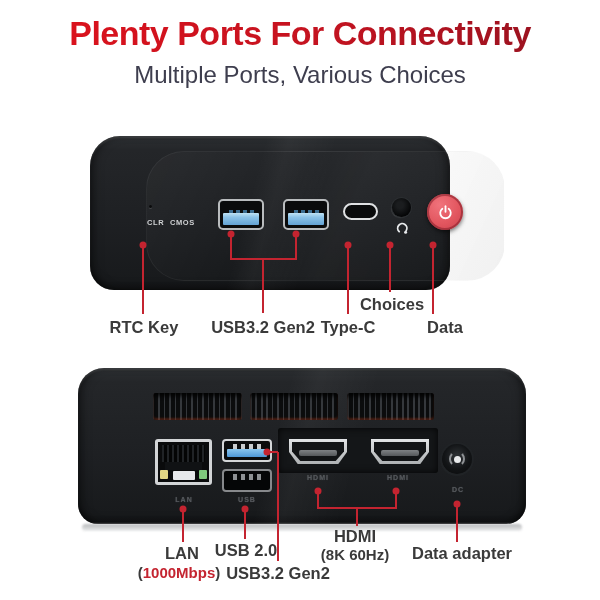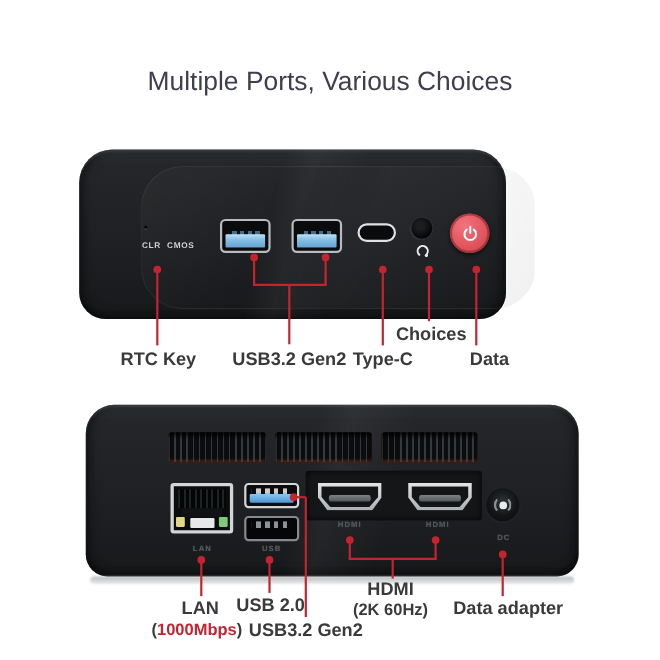--- a/index.html
+++ b/index.html
@@ -15,21 +15,21 @@
   }
   .subtitle{position:absolute;left:0;top:61px;width:600px;text-align:center;
             font-size:24px;font-weight:500;color:#3e3e4e;}
 
   
   .device{position:absolute;background:linear-gradient(180deg,#2d3033 0%,#242629 9%,#1e2023 55%,#17191b 100%);
           box-shadow:inset 0 2px 2px rgba(255,255,255,.10),
                      inset 7px 0 12px -6px rgba(0,0,0,.65),
                      inset -7px 0 12px -6px rgba(0,0,0,.65),
                      inset 0 -6px 10px -4px rgba(0,0,0,.55);}
-  #front-device{left:72px;top:136px;width:360px;height:154px;border-radius:30px 30px 24px 24px;padding-left:28px;}
+  #front-device{left:90px;top:136px;width:360px;height:154px;border-radius:30px 30px 24px 24px;}
   #back-device{left:78px;top:368px;width:448px;height:156px;border-radius:26px 26px 20px 20px;}
   .face-panel{position:absolute;left:56px;top:15px;width:357px;height:128px;border-radius:38px;
               border:1px solid rgba(255,255,255,.06);
               background:linear-gradient(115deg,rgba(255,255,255,.03) 0%,rgba(255,255,255,0) 38%,rgba(255,255,255,.035) 55%,rgba(0,0,0,.06) 100%);}
   .sheen{position:absolute;inset:0;border-radius:inherit;
          background:linear-gradient(105deg,transparent 44%,rgba(255,255,255,.04) 50%,transparent 62%);}
 
   .floor-shadow{position:absolute;left:82px;top:524px;width:440px;height:7px;border-radius:4px;
                 background:linear-gradient(180deg,#aaacae,#e9eaeb);filter:blur(1px);opacity:.85;}
 
@@ -101,20 +101,21 @@
   .red-text{color:#c42430;}
   #leader-svg{position:absolute;left:0;top:0;z-index:10;pointer-events:none;}
   #leader-svg line{stroke:#c42430;stroke-width:2;}
   #leader-svg circle{fill:#c42430;}
 </style>
 </head>
 <body>
 
 <div id="canvas">
 
+  <div class="title">Plenty Ports For Connectivity</div>
   <div class="subtitle">Multiple Ports, Various Choices</div>
 
   <div class="device" id="front-device">
     <div class="sheen"></div>
     <div class="face-panel"></div>
     <div class="pinhole"></div>
     <div class="etch-front">CLR CMOS</div>
     <div class="usb-a" style="left:128px;top:63px;">
       <div class="pins"></div>
       <div class="tongue"></div>
@@ -183,21 +184,21 @@
     <div class="etch-back" style="left:320px;top:106px;">HDMI</div>
     <div class="etch-back" style="left:380px;top:118px;">DC</div>
   </div>
   <div class="floor-shadow"></div>
 
   <div class="label" style="left:182px;top:544px;">LAN</div>
   <div class="label sub" style="left:179px;top:564px;font-size:15px;"><span>(</span><span class="red-text">1000Mbps</span><span>)</span></div>
   <div class="label" style="left:246px;top:541px;">USB 2.0</div>
   <div class="label" style="left:278px;top:564px;">USB3.2 Gen2</div>
   <div class="label" style="left:355px;top:527px;">HDMI</div>
-  <div class="label sub" style="left:355px;top:546px;font-size:15px;">(2K 60Hz)</div>
+  <div class="label sub" style="left:355px;top:546px;font-size:15px;">(8K 60Hz)</div>
   <div class="label" style="left:462px;top:544px;">Data adapter</div>
 
   <svg id="leader-svg" width="600" height="600" viewBox="0 0 600 600">
 
     <circle cx="143" cy="245" r="3.5"></circle>
       <line x1="143" y1="245" x2="143" y2="314"></line>
     <circle cx="231" cy="234" r="3.5"></circle>
       <circle cx="296" cy="234" r="3.5"></circle>
     <line x1="231" y1="234" x2="231" y2="259"></line>
       <line x1="296" y1="234" x2="296" y2="259"></line>

